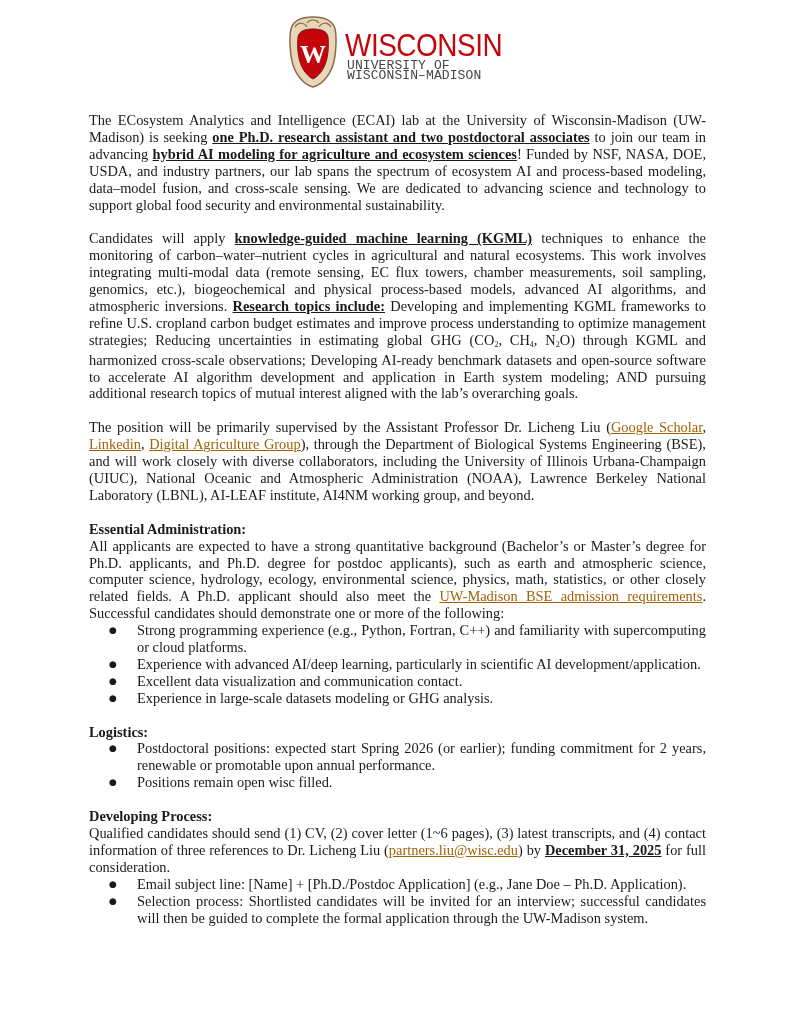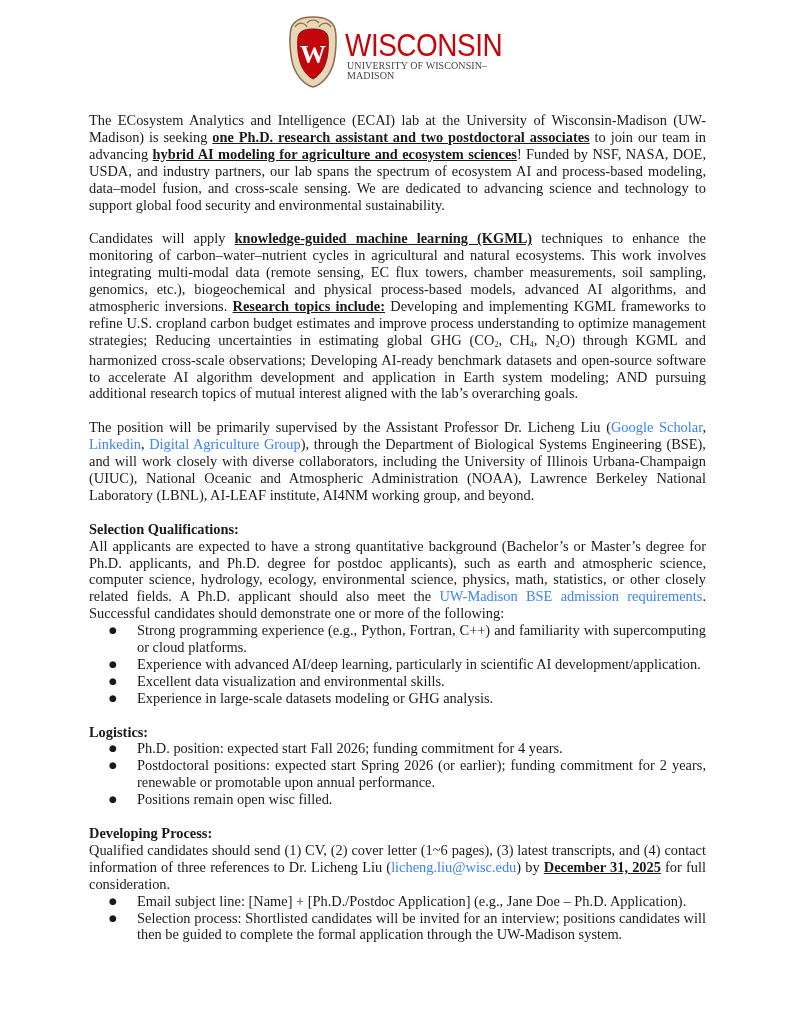--- a/index.html
+++ b/index.html
@@ -13,30 +13,30 @@
     display: flex; align-items: center;
   }
   .crest { width: 52px; height: 74px; flex: none; }
   .wordmark { margin-left: 6px; display: flex; flex-direction: column; margin-top: 8px; }
   .wm-big {
     font-family: "Liberation Sans", "DejaVu Sans", sans-serif; color: #c5050c;
     font-size: 31px; letter-spacing: -0.5px; line-height: 30px; font-weight: normal;
     transform: scaleX(0.9); transform-origin: left center;
   }
   .wm-small {
-    font-family: Liberation Serif, serif; color: #444;
-    font-size: 10px; letter-spacing: 0.1px; line-height: 10px; margin-left: 2px;
+    font-family: Liberation Mono, monospace; color: #444;
+    font-size: 13px; letter-spacing: 0.1px; line-height: 10px; margin-left: 2px;
   }
   .content {
     position: absolute; left: 89px; top: 112px; width: 617px;
     font-size: 14.4px; line-height: 16.9px; text-align: justify;
   }
   p { margin: 0 0 16.9px 0; }
   .heading { font-weight: bold; margin: 0; }
-  a.link { color: #3b82f6; }
+  a.link { color: #a16207; text-decoration: underline; }
   b { font-weight: bold; text-decoration: underline; }
   ul { margin: 0 0 16.9px 0; padding: 0 0 0 48px; list-style: none; }
   ul li { position: relative; margin: 0; }
   ul li::before {
     content: "\25CF"; position: absolute; left: -28px; top: 0; font-size: 9px;
     font-family: "DejaVu Sans", sans-serif;
   }
   .sec-p { margin: 0; }
   sub { font-size: 8px; vertical-align: baseline; position: relative; top: 2px; }
 </style>
@@ -59,37 +59,36 @@
   </div>
 
   <div class="content">
 
     <p><span>The ECosystem Analytics and Intelligence (ECAI) lab at the University of Wisconsin-Madison (UW-Madison) is seeking </span><b>one Ph.D. research assistant and two postdoctoral associates</b><span> to join our team in advancing </span><b>hybrid AI modeling for agriculture and ecosystem sciences</b><span>! Funded by NSF, NASA, DOE, USDA, and industry partners, our lab spans the spectrum of ecosystem AI and process-based modeling, data–model fusion, and cross-scale sensing. We are dedicated to advancing science and technology to support global food security and environmental sustainability.</span></p>
 
     <p><span>Candidates will apply </span><b>knowledge-guided machine learning (KGML)</b><span> techniques to enhance the monitoring of carbon–water–nutrient cycles in agricultural and natural ecosystems. This work involves integrating multi-modal data (remote sensing, EC flux towers, chamber measurements, soil sampling, genomics, etc.), biogeochemical and physical process-based models, advanced AI algorithms, and atmospheric inversions. </span><b>Research topics include:</b><span> Developing and implementing KGML frameworks to refine U.S. cropland carbon budget estimates and improve process understanding to optimize management strategies; Reducing uncertainties in estimating global GHG (CO</span><sub>2</sub><span>, CH</span><sub>4</sub><span>, N</span><sub>2</sub><span>O) through KGML and harmonized cross-scale observations; Developing AI-ready benchmark datasets and open-source software to accelerate AI algorithm development and application in Earth system modeling; AND pursuing additional research topics of mutual interest aligned with the lab’s overarching goals.</span></p>
 
     <p><span>The position will be primarily supervised by the Assistant Professor Dr. Licheng Liu (</span><a class="link">Google Scholar</a><span>, </span><a class="link">Linkedin</a><span>, </span><a class="link">Digital Agriculture Group</a><span>), through the Department of Biological Systems Engineering (BSE), and will work closely with diverse collaborators, including the University of Illinois Urbana-Champaign (UIUC), National Oceanic and Atmospheric Administration (NOAA), Lawrence Berkeley National Laboratory (LBNL),  AI-LEAF institute, AI4NM working group, and beyond.</span></p>
 
-    <div class="heading">Selection Qualifications:</div>
+    <div class="heading">Essential Administration:</div>
     <p class="sec-p"><span>All applicants are expected to have a strong quantitative background (Bachelor’s or Master’s degree for Ph.D. applicants, and Ph.D. degree for postdoc applicants), such as earth and atmospheric science, computer science, hydrology, ecology, environmental science, physics, math, statistics, or other closely related fields. A Ph.D. applicant should also meet the </span><a class="link">UW-Madison BSE admission requirements</a><span>. Successful candidates should demonstrate one or more of the following:</span></p>
     <ul>
       <li>Strong programming experience (e.g., Python, Fortran, C++) and familiarity with supercomputing or cloud platforms.</li>
       <li>Experience with advanced AI/deep learning, particularly in scientific AI development/application.</li>
-      <li>Excellent data visualization and environmental skills.</li>
+      <li>Excellent data visualization and communication contact.</li>
       <li>Experience in large-scale datasets modeling or GHG analysis.</li>
     </ul>
 
     <div class="heading">Logistics:</div>
     <ul>
-      <li>Ph.D. position: expected start Fall 2026; funding commitment for 4 years.</li>
       <li>Postdoctoral positions: expected start Spring 2026 (or earlier); funding commitment for 2 years, renewable or promotable upon annual performance.</li>
       <li>Positions remain open wisc filled.</li>
     </ul>
 
     <div class="heading">Developing Process:</div>
-    <p class="sec-p"><span>Qualified candidates should send (1) CV, (2) cover letter (1~6 pages), (3) latest transcripts, and (4) contact information of three references to Dr. Licheng Liu (</span><a class="link">licheng.liu@wisc.edu</a><span>) by </span><b>December 31, 2025</b><span> for full consideration.</span></p>
+    <p class="sec-p"><span>Qualified candidates should send (1) CV, (2) cover letter (1~6 pages), (3) latest transcripts, and (4) contact information of three references to Dr. Licheng Liu (</span><a class="link">partners.liu@wisc.edu</a><span>) by </span><b>December 31, 2025</b><span> for full consideration.</span></p>
     <ul>
       <li>Email subject line: [Name] + [Ph.D./Postdoc Application] (e.g., Jane Doe – Ph.D. Application).</li>
-      <li>Selection process: Shortlisted candidates will be invited for an interview; positions candidates will then be guided to complete the formal application through the UW-Madison system.</li>
+      <li>Selection process: Shortlisted candidates will be invited for an interview; successful candidates will then be guided to complete the formal application through the UW-Madison system.</li>
     </ul>
 
   </div>
 </div>
 
 </body></html>

